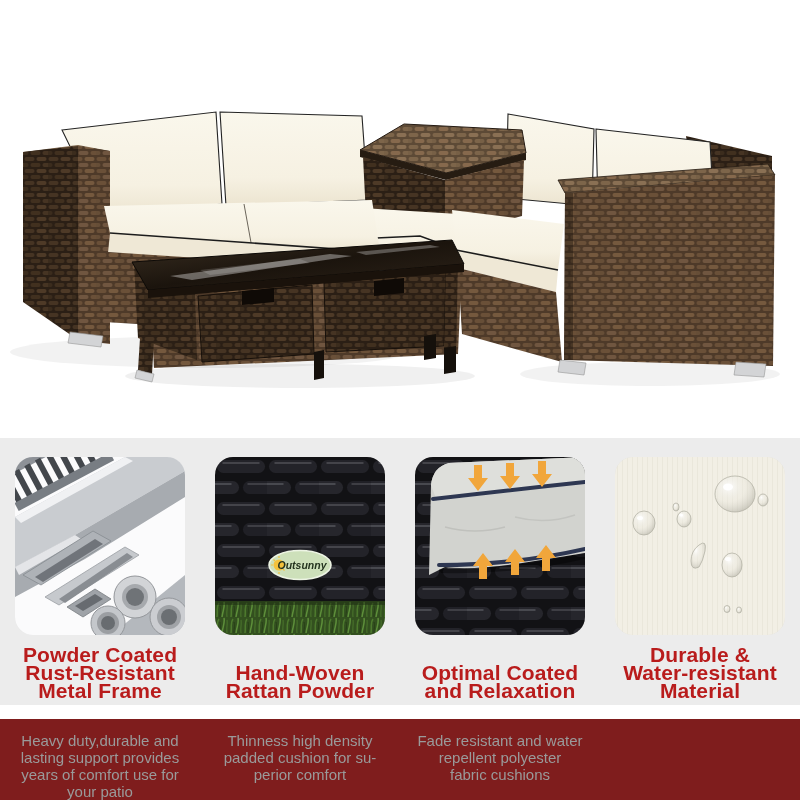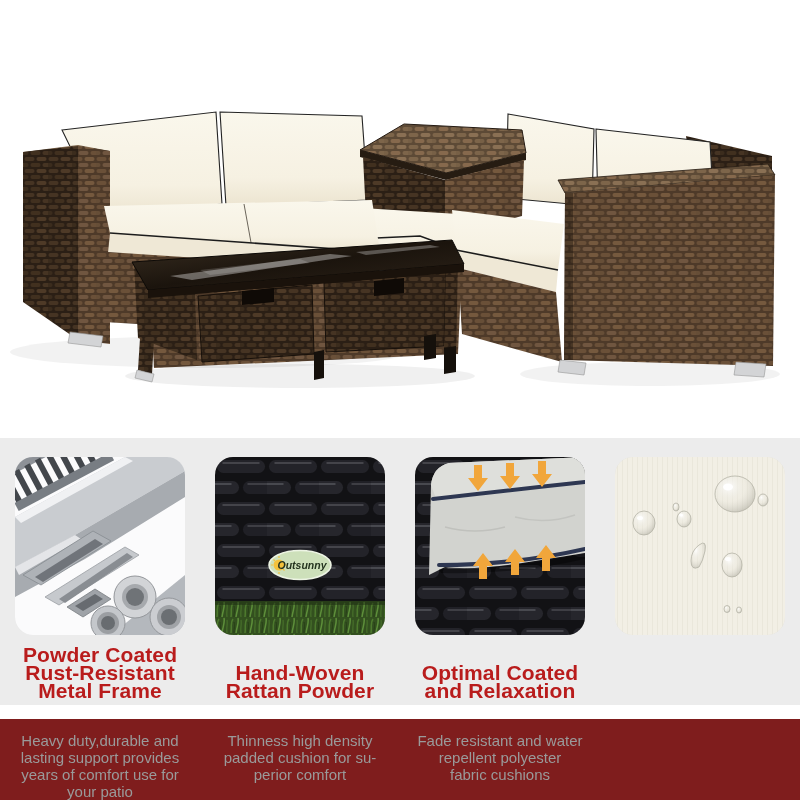--- a/index.html
+++ b/index.html
@@ -303,20 +303,25 @@
             <ellipse cx="124" cy="153" rx="2.5" ry="3" fill="url(#dropG)"></ellipse>
           </g>
           <g fill="#ffffff">
             <ellipse cx="113" cy="30" rx="5" ry="3.5" opacity="0.95"></ellipse>
             <ellipse cx="25" cy="61" rx="3" ry="2" opacity="0.9"></ellipse>
             <ellipse cx="113" cy="102" rx="3" ry="2" opacity="0.9"></ellipse>
             <ellipse cx="66" cy="58" rx="2" ry="1.5" opacity="0.9"></ellipse>
           </g>
         </svg>
       </div>
+      <div class="title-wrap">
+        <h3 class="feature-title">Durable &amp;
+Water-resistant
+Material</h3>
+      </div>
     </div>
   </section>
 
   <section class="descs">
     <p class="feature-desc">Heavy duty,durable and
 lasting support provides
 years of comfort use for
 your patio</p>
     <p class="feature-desc">Thinness high density
 padded cushion for su-

